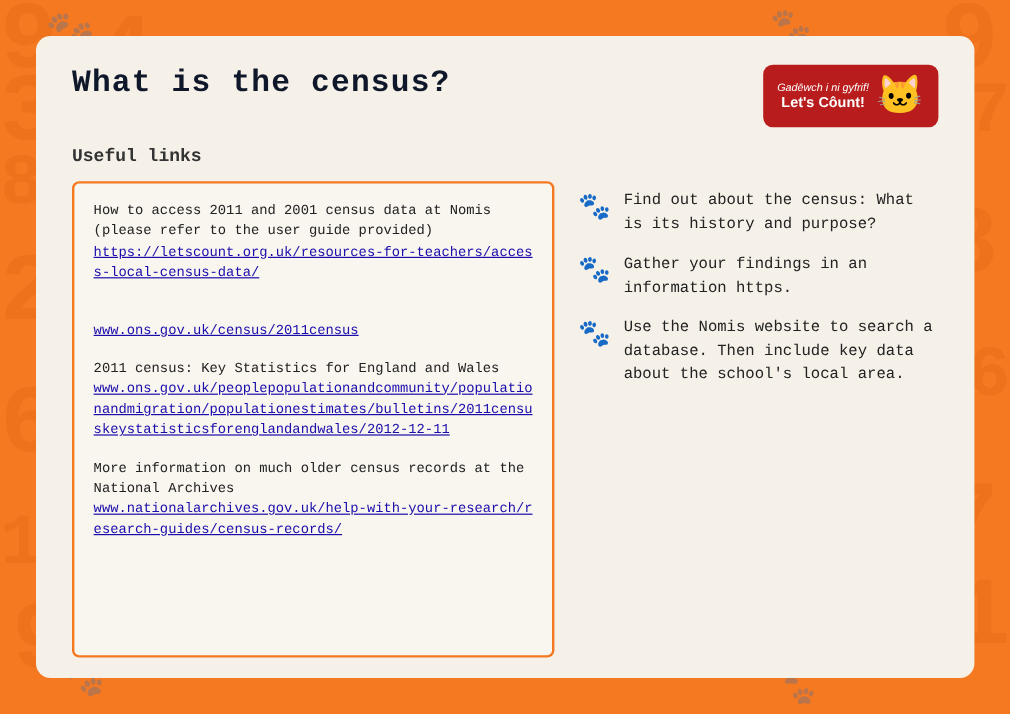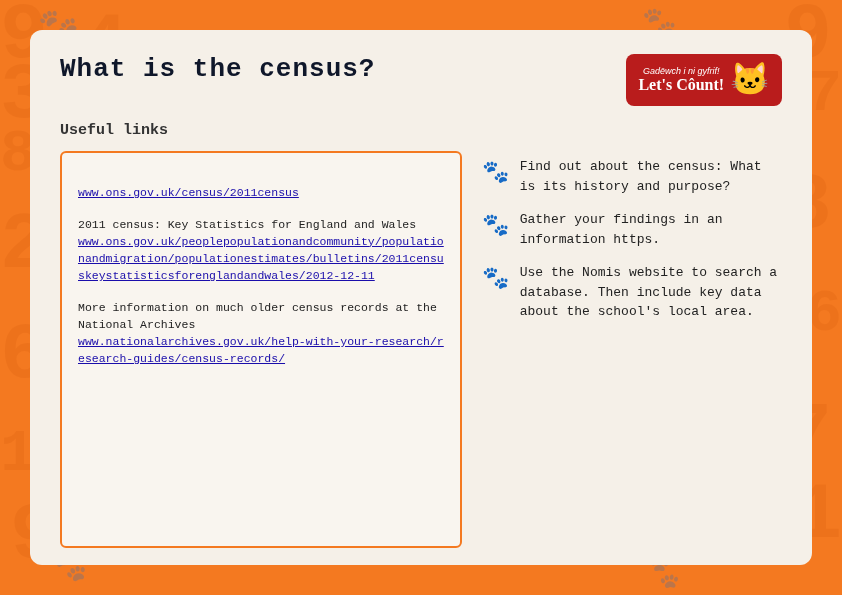--- a/index.html
+++ b/index.html
@@ -67,24 +67,24 @@
     }
 
     .logo-top-text {
       font-size: 9px;
       color: white;
       font-family: Arial, sans-serif;
       font-style: italic;
     }
 
     .logo-bottom-text {
-      font-size: 16px;
+      font-size: 12px;
       color: white;
       font-weight: bold;
-      font-family: Liberation Serif, serif;
+      font-family: Liberation Sans, sans-serif;
     }
 
     
     .section-title {
       font-size: 15px;
       font-weight: bold;
       color: #333;
       margin-bottom: 12px;
       font-family: 'Courier New', Courier, monospace;
     }
@@ -201,20 +201,24 @@
       </div>
     </div>
   </div>
 
   <div class="section-title">Useful links</div>
 
   <div class="content-area">
 
     <div class="left-box">
 
+      <div class="entry">
+        <span>How to access 2011 and 2001 census data at Nomis (please refer to the user guide provided)</span><br>
+        <a href="#">https://letscount.org.uk/resources-for-teachers/access-local-census-data/</a>
+      </div>
 
       <div class="entry">
         <br>
         <a href="#">www.ons.gov.uk/census/2011census</a>
       </div>
 
       <div class="entry">
         <span>2011 census: Key Statistics for England and Wales</span><br>
         <a href="#">www.ons.gov.uk/peoplepopulationandcommunity/populationandmigration/populationestimates/bulletins/2011censuskeystatisticsforenglandandwales/2012-12-11</a>
       </div>

